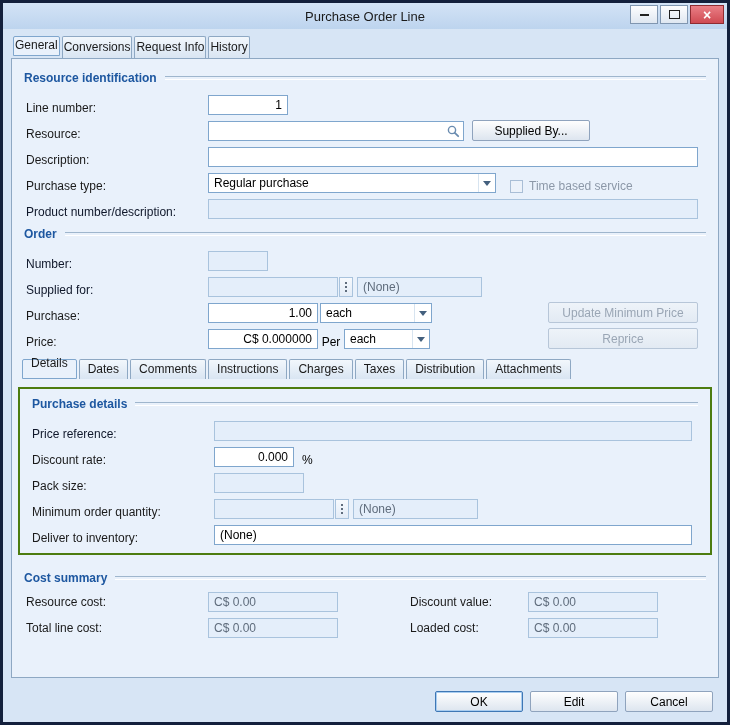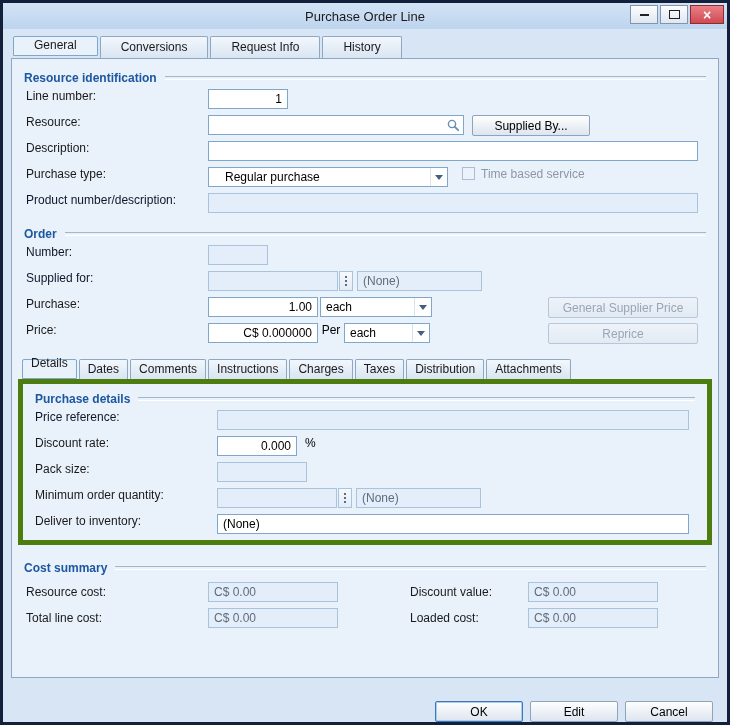--- a/index.html
+++ b/index.html
@@ -11,29 +11,29 @@
   .title{position:absolute;left:0;right:0;text-align:center;font-size:13px;color:#1a1a1a;}
   .win-controls{position:absolute;right:3px;top:2px;display:flex;z-index:3;}
   .win-btn{width:28px;height:19px;margin-left:2px;border:1px solid #8096b0;box-sizing:border-box;
            background:linear-gradient(#fdfdfe,#dfe7f1);display:flex;align-items:center;justify-content:center;cursor:default;}
   .win-btn .minbar{width:9px;height:0;border-bottom:2px solid #222;}
   .win-btn .maxbox{width:9px;height:7px;border:1px solid #222;}
   .win-btn.close{width:34px;background:linear-gradient(#ea7f86,#cf4a52);border-color:#8e2b31;color:#fff;
                  font-size:14px;font-weight:bold;line-height:1;}
   
   .tabs{position:absolute;left:10px;top:33px;display:flex;z-index:2;}
-  .tab{padding:3px 20px 4px;border:1px solid #8ea8c3;border-bottom:none;margin-right:2px;
+  .tab{padding:3px 1px 4px;border:1px solid #8ea8c3;border-bottom:none;margin-right:2px;
        border-radius:2px 2px 0 0;background:linear-gradient(#f2f7fc,#d9e5f2);color:#1a1a1a;cursor:default;}
   .tab.sel{background:#e9f1fb;padding-bottom:6px;margin-bottom:-1px;font-weight:normal;}
   
   .panel{position:absolute;left:8px;right:8px;top:55px;bottom:44px;border:1px solid #8ea8c3;
          background:#e9f1fb;box-sizing:border-box;padding-top:4px;}
   .group-head{display:flex;align-items:center;margin:8px 12px 4px;color:#1d57a0;font-weight:bold;}
   .group-head .rule{flex:1;height:2px;margin-left:8px;border-top:1px solid #9fb6cd;border-bottom:1px solid #ffffff;}
-  .row{display:flex;align-items:flex-start;margin:0 14px;height:26px;}
+  .row{display:flex;align-items:flex-end;margin:0 14px;height:26px;}
   .lbl{width:182px;flex:none;color:#1a1a1a;}
   .lbl.g{color:#0f172a;}
   .inp{box-sizing:border-box;height:20px;border:1px solid #7fa6cd;background:#fff;
        font:12px "Liberation Sans",sans-serif;padding:0 5px;color:#000;outline:none;}
   .inp.dis{background:#e4eefa;border-color:#a9c3dd;color:#5f6c7c;}
   .num{text-align:right;}
   .grow{flex:1;margin-right:6px;}
   .lookup{display:flex;align-items:center;box-sizing:border-box;width:256px;height:20px;
           border:1px solid #7fa6cd;background:#fff;}
   .lookup input{flex:1;border:none;height:16px;font:12px "Liberation Sans",sans-serif;padding:0 4px;outline:none;background:transparent;}
@@ -49,32 +49,32 @@
   .btn.default{border-color:#3e77b5;box-shadow:inset 0 0 0 1px #a9cdf0;}
   .dotbtn{box-sizing:border-box;width:14px;height:20px;border:1px solid #a9c3dd;background:linear-gradient(#f6f9fd,#e3ecf7);
           display:flex;flex-direction:column;align-items:center;justify-content:center;gap:2px;margin-left:1px;}
   .dotbtn i{width:2px;height:2px;background:#5f6c7c;display:block;}
   .cb{width:13px;height:13px;box-sizing:border-box;border:1px solid #a9bed6;background:#ecf2fa;margin:0 6px 0 14px;flex:none;}
   .cbl{color:#8c98a8;}
   
   .inner-tabs{display:flex;margin:10px 4px 0 10px;}
   .inner-tabs .tab{padding:2px 8px 3px;}
   .inner-tabs .tab.sel{padding-bottom:14px;}
-  .inner-panel{margin:0 6px;border:5px solid #4d7c0f;background:#e9f1fb;padding-bottom:0;}
+  .inner-panel{margin:8px 6px;border:2px solid #4d7c0f;background:#e9f1fb;padding-bottom:8px;}
   .inner-panel .row{margin:0 12px;}
   
   .cs-row{display:flex;align-items:center;margin:0 14px;height:26px;}
   .cs-row .lbl{width:182px;}
   .cs-row .lbl2{width:118px;margin-left:auto;color:#1a1a1a;}
   .cs-row .rsp{width:46px;flex:none;}
   .w60{width:60px;} .w80{width:80px;} .w90{width:90px;} .w110{width:110px;} .w112{width:112px;}
-  .w86{width:86px;} .w118{width:118px;} .w120{width:120px;} .w125{width:125px;} .w130{width:130px;} .w150{width:150px;} .w256{width:240px;padding-left:11px;}
+  .w86{width:86px;} .w118{width:118px;} .w120{width:120px;} .w125{width:125px;} .w130{width:130px;} .w150{width:150px;} .w256{width:288px;}
   .per{width:26px;text-align:center;flex:none;}
   .pct{margin-left:8px;}
-  .footer{position:absolute;right:14px;bottom:0;display:flex;gap:7px;}
+  .footer{position:absolute;right:14px;bottom:10px;display:flex;gap:7px;}
   .footer .btn{width:88px;}
 </style>
 </head>
 <body>
 
 <div class="window">
 
   <div class="titlebar">
     <div class="title">Purchase Order Line</div>
   </div>
@@ -170,21 +170,21 @@
 
     <div class="row">
       <span class="lbl">Purchase:</span>
       <input class="inp num w110" value="1.00" style="">
       <span class="sel w112" style="margin-left:2px;">
         <span class="txt">each</span>
         <span class="arr">
             <span class="tri"></span>
           </span>
       </span>
-      <button class="btn dis w150" style="margin-left:auto;margin-right:6px;">General Supplier Price</button>
+      <button class="btn dis w150" style="margin-left:auto;margin-right:6px;">Update Minimum Price</button>
     </div>
 
     <div class="row">
       <span class="lbl">Price:</span>
       <input class="inp num w110" value="C$ 0.000000" style="">
       <span class="per">Per</span>
       <span class="sel w86">
         <span class="txt">each</span>
         <span class="arr">
             <span class="tri"></span>

